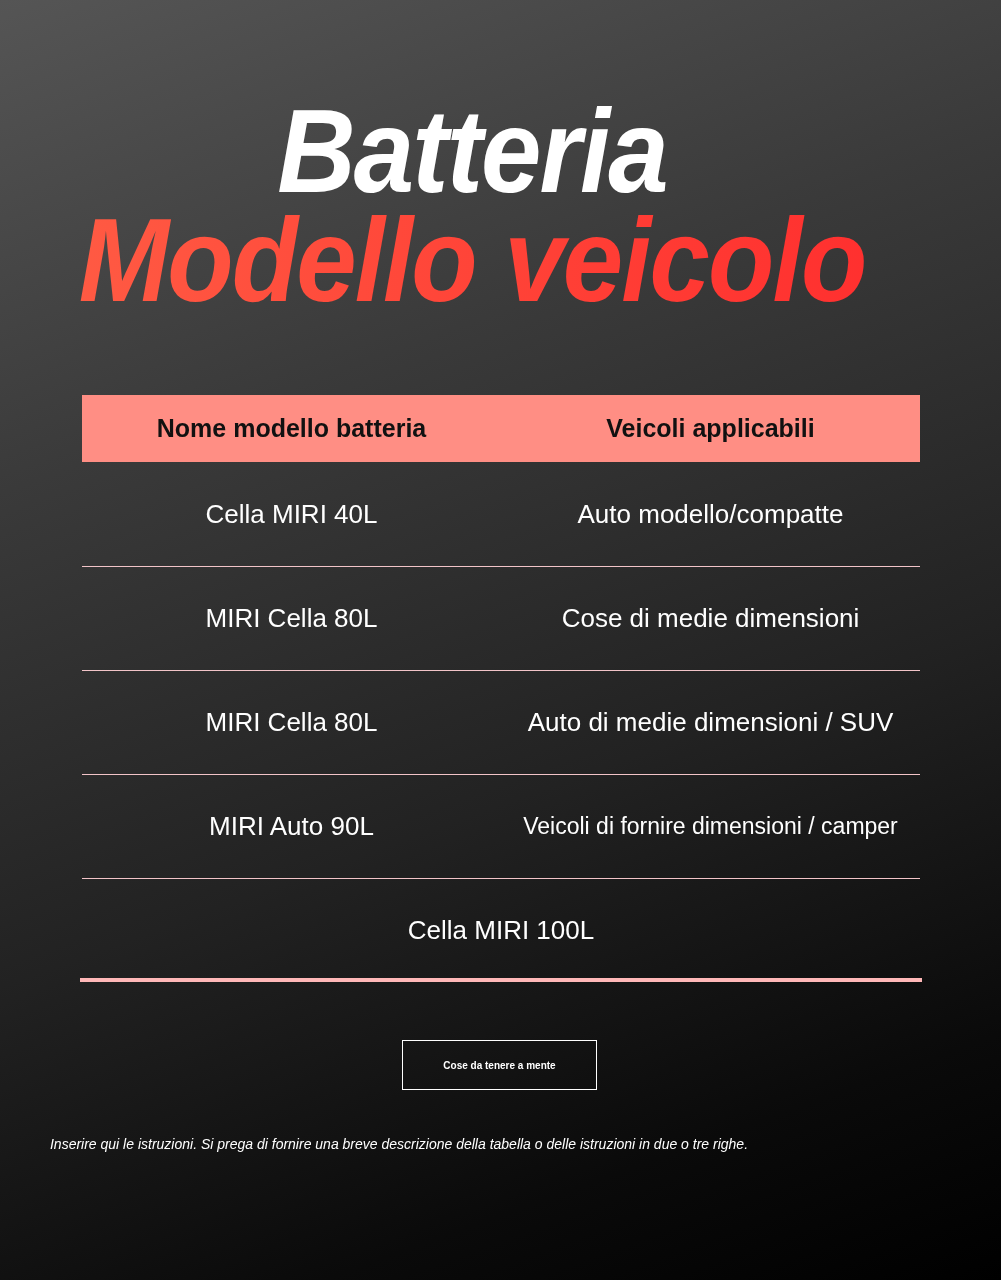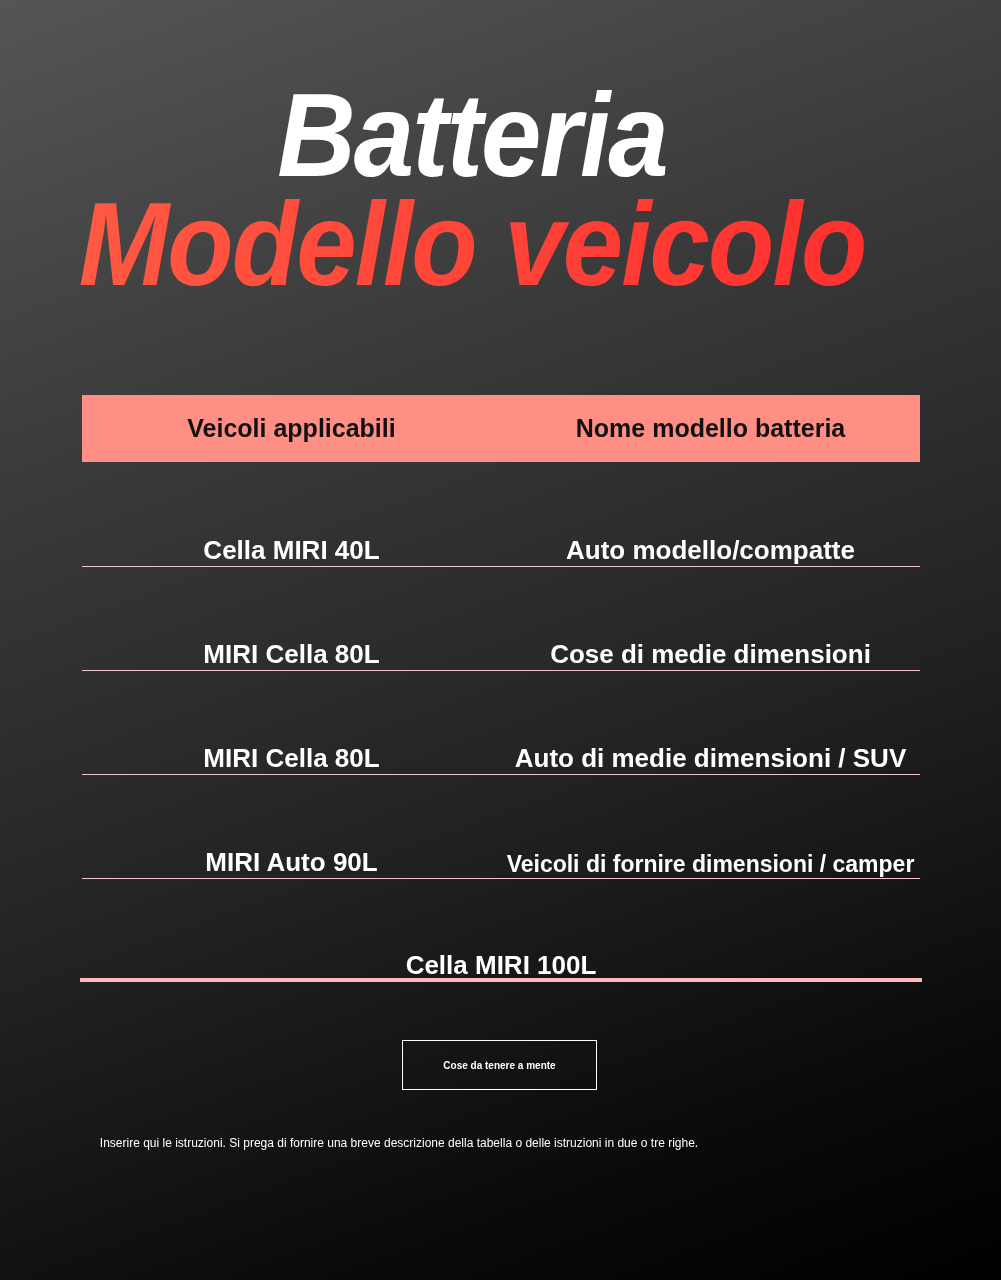--- a/index.html
+++ b/index.html
@@ -3,21 +3,21 @@
   <meta charset="utf-8">
   <style>
     html, body { margin: 0; padding: 0; }
     body {
       width: 1001px; height: 1280px; overflow: hidden;
       background: linear-gradient(160deg, #555555 0%, #3a3a3a 30%, #222222 60%, #0a0a0a 85%, #000000 100%);
       font-family: "Liberation Sans", sans-serif;
       color: #ffffff;
       position: relative;
     }
-    .title-wrap { position: absolute; top: 76px; left: 0; width: 944px; text-align: center; }
+    .title-wrap { position: absolute; top: 92px; left: 0; width: 944px; text-align: center; }
     .title-line1 {
       font-family: "Liberation Sans", sans-serif;
       font-weight: bold; font-style: italic;
       font-size: 118px; line-height: 118px;
       color: #ffffff; letter-spacing: -2px;
       transform: scaleX(0.92);
     }
     .title-line2 {
       font-family: "Liberation Sans", sans-serif;
       font-weight: bold; font-style: italic;
@@ -32,56 +32,55 @@
     .thead {
       display: flex; height: 67px; align-items: center;
       background: #ff8e84;
     }
     .th {
       flex: 1; text-align: center; color: #111111;
       font-weight: bold; font-size: 25px;
     }
     .th.c1 { padding-right: 0; }
     .row {
-      display: flex; height: 103px; align-items: flex-end;
+      display: flex; height: 103px; align-items: center;
       border-bottom: 1px solid #f2c4c8;
-      font-weight: bold;
     }
     .row.first { height: 104px; }
     .row.last { border-bottom: none; height: 102px; gap: 20px; }
     .cell { flex: 1; text-align: center; font-size: 26px; color: #ffffff; }
     .cell.small { font-size: 23px; }
     .bottom-rule {
       position: absolute; left: 80px; top: 978px; width: 842px; height: 4px;
       background: #ffb8b8;
     }
     .note-button {
       position: absolute; left: 402px; top: 1040px; width: 195px; height: 50px;
       border: 1.5px solid #ffffff; box-sizing: border-box;
       background: transparent; color: #ffffff;
       font-family: "Liberation Sans", sans-serif; font-weight: bold; font-size: 10px;
       display: flex; align-items: center; justify-content: center;
     }
     .instructions {
       position: absolute; left: 0; top: 1136px; width: 798px; text-align: center;
-      font-size: 12px; color: #ffffff;
+      font-size: 14px; color: #ffffff; font-style: italic;
     }
   </style>
 </head>
 <body>
 
 <div class="title-wrap">
   <div class="title-line1">Batteria</div>
   <div class="title-line2">Modello veicolo</div>
 </div>
 
 <div class="table">
   <div class="thead">
+    <div class="th c1">Nome modello batteria</div>
     <div class="th c2">Veicoli applicabili</div>
-    <div class="th c1">Nome modello batteria</div>
   </div>
   <div class="row first">
     <div class="cell">Cella MIRI 40L</div>
     <div class="cell">Auto modello/compatte</div>
   </div>
   <div class="row">
     <div class="cell">MIRI Cella 80L</div>
     <div class="cell">Cose di medie dimensioni</div>
   </div>
   <div class="row">

